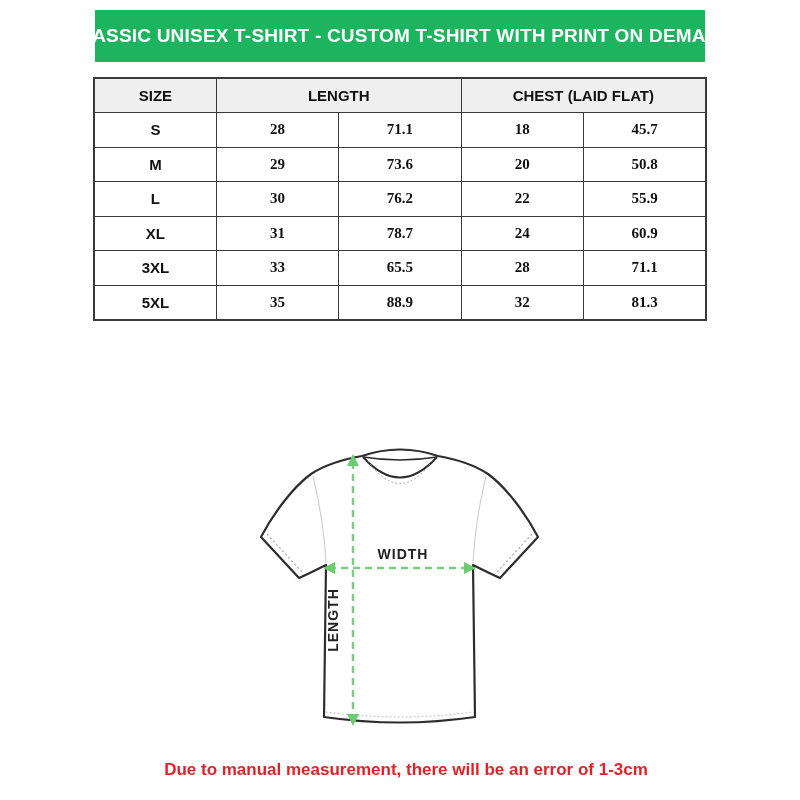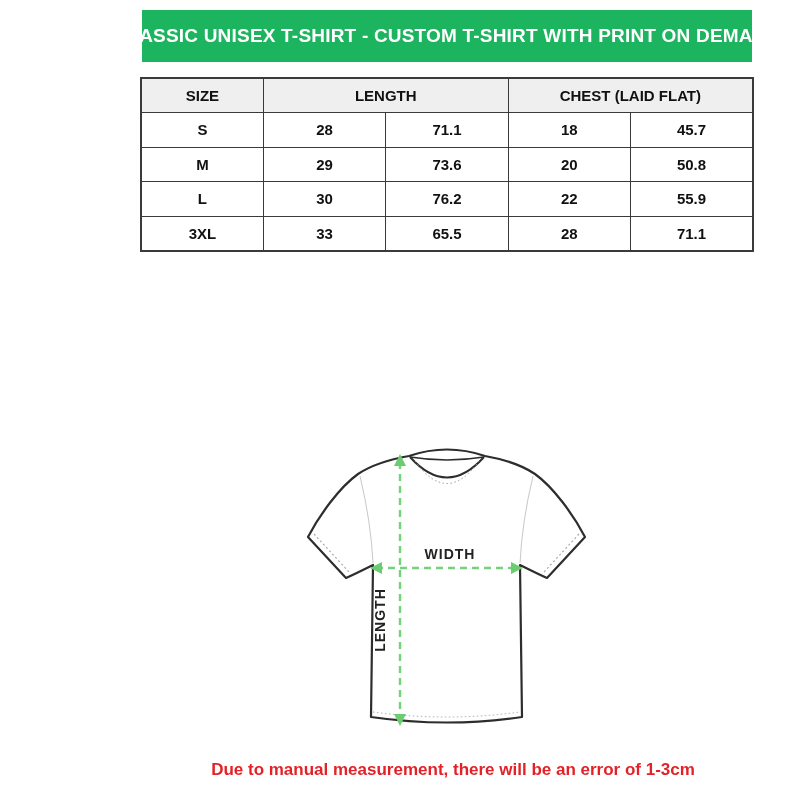--- a/index.html
+++ b/index.html
@@ -3,21 +3,21 @@
 <meta charset="utf-8">
 <style>
   * { margin: 0; padding: 0; box-sizing: border-box; }
   html, body { background: #ffffff; }
   body {
     width: 800px; height: 800px;
     font-family: "Liberation Sans", sans-serif;
     position: relative;
     overflow: hidden;
   }
-  .page { position: absolute; inset: 0; background: #fff; margin-left: 47px; }
+  .page { position: absolute; inset: 0; background: #fff; }
 
   
   .banner {
     position: absolute;
     left: 95px; top: 10px;
     width: 610px; height: 52px;
     display: flex; align-items: center; justify-content: center;
   }
   .banner h1 {
     color: #ffffff;
@@ -47,21 +47,21 @@
     background: #ffffff;
     padding: 0;
   }
   table.size-chart { border: 2.5px solid #3a3a3a; }
   table.size-chart th {
     font-weight: 700;
     background: #efefef;
   }
   td.shade { background: #efefef; }
   td.size-cell { font-weight: 700; }
-  td.num-cell { font-weight: 600; }
+  td.num-cell { font-weight: 600; font-family: Liberation Serif, serif; }
 
   
   .diagram {
     position: absolute;
     left: 230px; top: 430px;
     width: 340px; height: 310px;
   }
   .diagram svg { display: block; width: 100%; height: 100%; }
   .measure-label {
     font-family: "Liberation Sans", sans-serif;
@@ -115,25 +115,39 @@
           <td class="num-cell shade">50.8</td>
         </tr>
         <tr>
           <td class="size-cell shade">L</td>
           <td class="num-cell">30</td>
           <td class="num-cell shade">76.2</td>
           <td class="num-cell">22</td>
           <td class="num-cell shade">55.9</td>
         </tr>
         <tr>
+          <td class="size-cell shade">XL</td>
+          <td class="num-cell">31</td>
+          <td class="num-cell shade">78.7</td>
+          <td class="num-cell">24</td>
+          <td class="num-cell shade">60.9</td>
+        </tr>
+        <tr>
           <td class="size-cell shade">3XL</td>
           <td class="num-cell">33</td>
           <td class="num-cell shade">65.5</td>
           <td class="num-cell">28</td>
           <td class="num-cell shade">71.1</td>
+        </tr>
+        <tr>
+          <td class="size-cell shade">5XL</td>
+          <td class="num-cell">35</td>
+          <td class="num-cell shade">88.9</td>
+          <td class="num-cell">32</td>
+          <td class="num-cell shade">81.3</td>
         </tr>
       </tbody>
   </table>
 
   <div class="diagram">
     <svg viewBox="0 0 340 310" xmlns="http://www.w3.org/2000/svg">
 
       <g>
         <path d="M 132 26
              C 115 29 96 34 81 44

